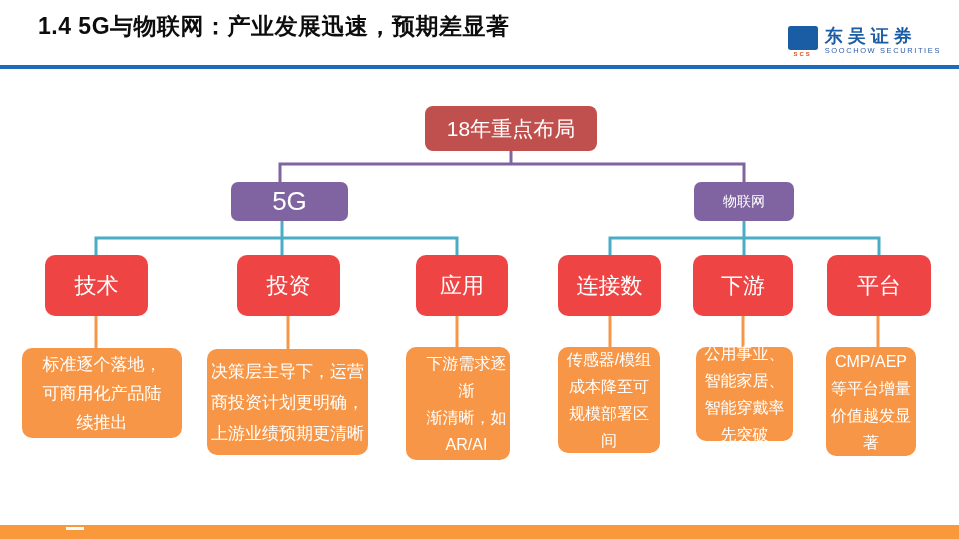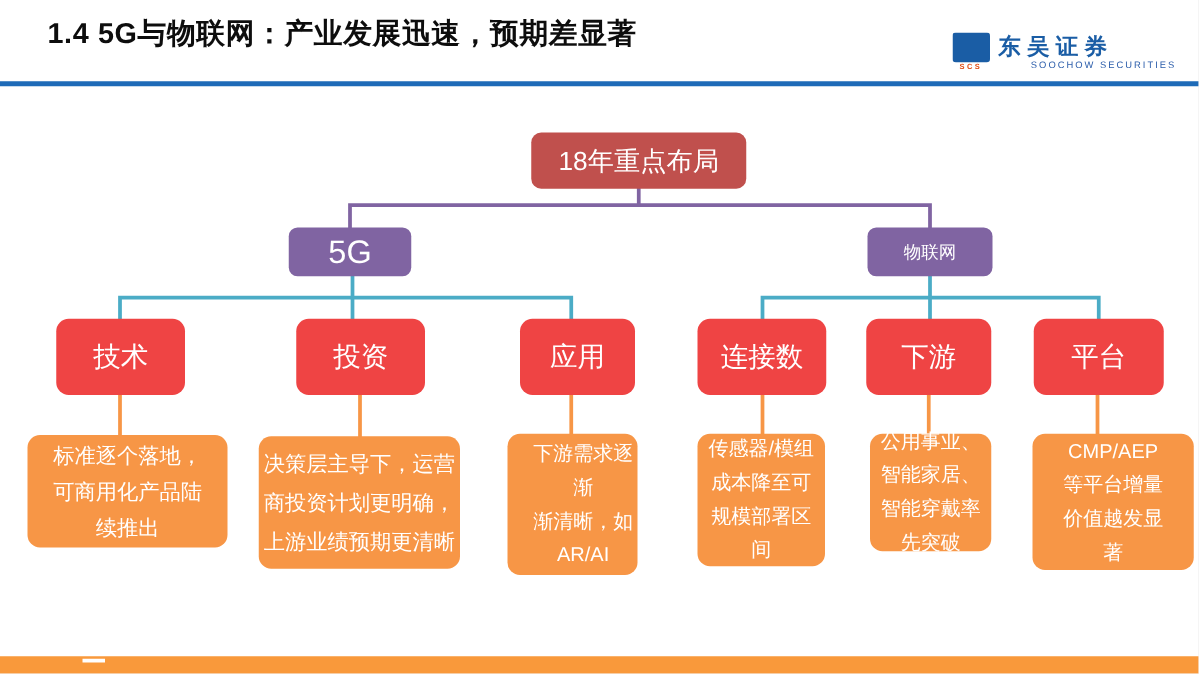--- a/index.html
+++ b/index.html
@@ -7,52 +7,52 @@
     position:relative;width:959px;height:539px;background:#ffffff;
     font-family:"Liberation Sans","DejaVu Sans",sans-serif;
     overflow:hidden;margin:0 auto;
   }
   
   .title{
     position:absolute;left:38px;top:11px;margin:0;
     font-size:23px;font-weight:bold;color:#0d0d0d;letter-spacing:.5px;
   }
   .divider{position:absolute;left:0;top:65px;width:959px;height:4px;background:#1e6bb8;}
-  .logo{position:absolute;right:18px;top:26px;display:flex;align-items:center;gap:7px;padding-left:20px;}
+  .logo{position:absolute;right:18px;top:26px;display:flex;align-items:flex-start;gap:7px;padding-left:20px;}
   .logo-icon-wrap{display:flex;flex-direction:column;align-items:center;}
   .logo-scs{font-size:6px;font-weight:bold;color:#e04b12;letter-spacing:2px;line-height:6px;margin-top:1px;}
   .logo-text{display:flex;flex-direction:column;}
   .logo-cn{font-size:18px;font-weight:bold;color:#1a5da5;letter-spacing:5px;line-height:20px;white-space:nowrap;}
-  .logo-en{font-size:7.5px;color:#2a5caa;letter-spacing:1.6px;line-height:10px;white-space:nowrap;margin-left:26px;}
+  .logo-en{font-size:7.5px;color:#2a5caa;letter-spacing:1.6px;line-height:10px;white-space:nowrap;}
   
   .node{
     position:absolute;display:flex;align-items:center;justify-content:center;
     color:#fff;text-align:center;z-index:2;box-sizing:border-box;
   }
   #root{left:425px;top:106px;width:172px;height:45px;background:#c0504d;border-radius:8px;font-size:21px;}
   .branch{background:#8064a2;border-radius:7px;}
-  #b5g{left:231px;top:182px;width:98px;height:39px;font-size:26px;}
+  #b5g{left:231px;top:182px;width:117px;height:39px;font-size:26px;}
   #biot{left:694px;top:182px;width:100px;height:39px;font-size:14px;}
   .cat{top:255px;height:61px;background:#ef4444;border-radius:10px;font-size:22px;}
   #t0{left:45px;width:103px;}
   #t1{left:237px;width:103px;}
   #t2{left:416px;width:92px;}
   #t3{left:558px;width:103px;}
   #t4{left:693px;width:100px;}
   #t5{left:827px;width:104px;}
   .leaf{
     background:#f79646;border-radius:10px;flex-direction:column;
     font-size:16px;line-height:27px;
   }
   #l0{left:22px; top:348px;width:160px;height:90px;font-size:17px;line-height:29px;}
   #l1{left:207px;top:349px;width:161px;height:106px;font-size:17px;line-height:31px;}
   #l2{left:406px;top:347px;width:104px;height:113px;padding-left:17px;}
   #l3{left:558px;top:347px;width:102px;height:106px;}
   #l4{left:696px;top:347px;width:97px;height:94px;}
-  #l5{left:826px;top:347px;width:129px;height:109px;}
+  #l5{left:826px;top:347px;width:90px;height:109px;}
   .leaf span{display:block;}
   
   .connectors{position:absolute;left:0;top:0;z-index:1;}
   
   .footer-bar{position:absolute;left:0;bottom:0;width:959px;height:14px;background:#f9993b;}
   .footer-dash{position:absolute;left:66px;top:2px;width:18px;height:3px;background:#ffffff;}
 </style>
 </head>
 <body>
 

